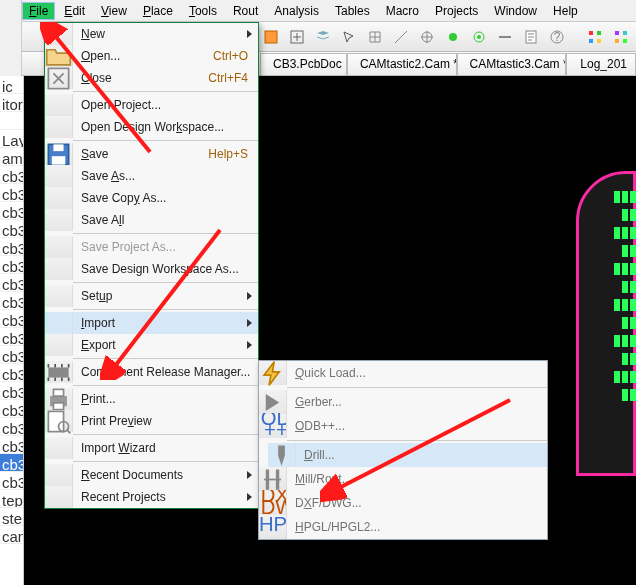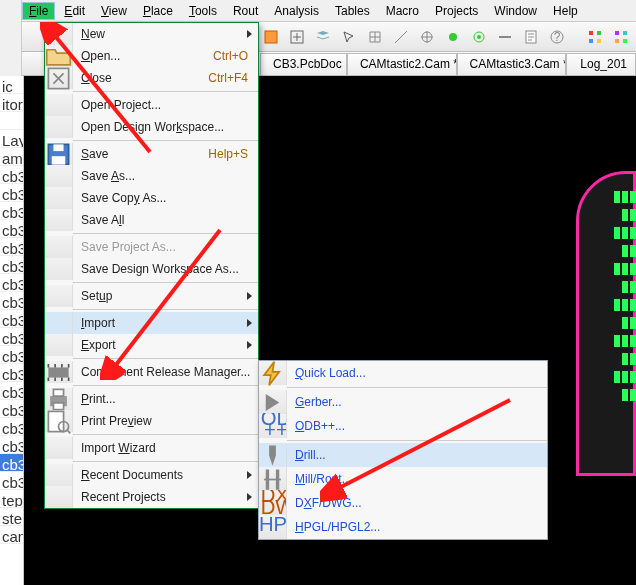--- a/index.html
+++ b/index.html
@@ -29,23 +29,23 @@
   .dropdown .lbl u { text-decoration: underline; }
   .dropdown .row.disabled .lbl { color:#9a9a9a; }
   .dropdown .shortcut { color:#a16207; padding-right:10px; }
   .dropdown .arrow { position:absolute; right:6px; top:7px; width:0;height:0;border-top:4px solid transparent;border-bottom:4px solid transparent;border-left:5px solid #333; }
   .dropdown .row.active { background:#d6e7f7; }
   .dropdown .row.active .icon-col { background:#d6e7f7; }
   .dropdown .sep { height:1px; background:#ccc; margin:2px 0 2px 28px; }
   .submenu { position:absolute; left:258px; top:360px; width:290px; background:#f7f7f7; border:1px solid #9aa6b2; box-shadow:2px 3px 6px rgba(0,0,0,.35); }
   .submenu .row { display:flex; align-items:center; height:24px; position:relative; }
   .submenu .icon-col { width:28px; height:100%; display:flex; align-items:center; justify-content:center; background:linear-gradient(#f2f2f2,#e7e7e7); border-right:1px solid #ddd; }
-  .submenu .lbl { flex:1; padding-left:8px; color:#1d4ed8; }
+  .submenu .lbl { flex:1; padding-left:8px; color:#737373; }
   .submenu .lbl u { text-decoration: underline; }
-  .submenu .row.active { background:#d6e7f7; }
+  .submenu .row.active { background:#d6e7f7;margin-left:9px; }
   .submenu .row.active .icon-col { background:#d6e7f7; }
   .submenu .sep { height:1px; background:#ccc; margin:2px 0 2px 28px; }
   .anno-arrow { position:absolute; stroke:#ff1a1a; fill:#ff1a1a; }
   .icon-svg { width:16px; height:16px; }
 </style>
 </head>
 <body>
 
 <div class="left-strip"></div>
 

